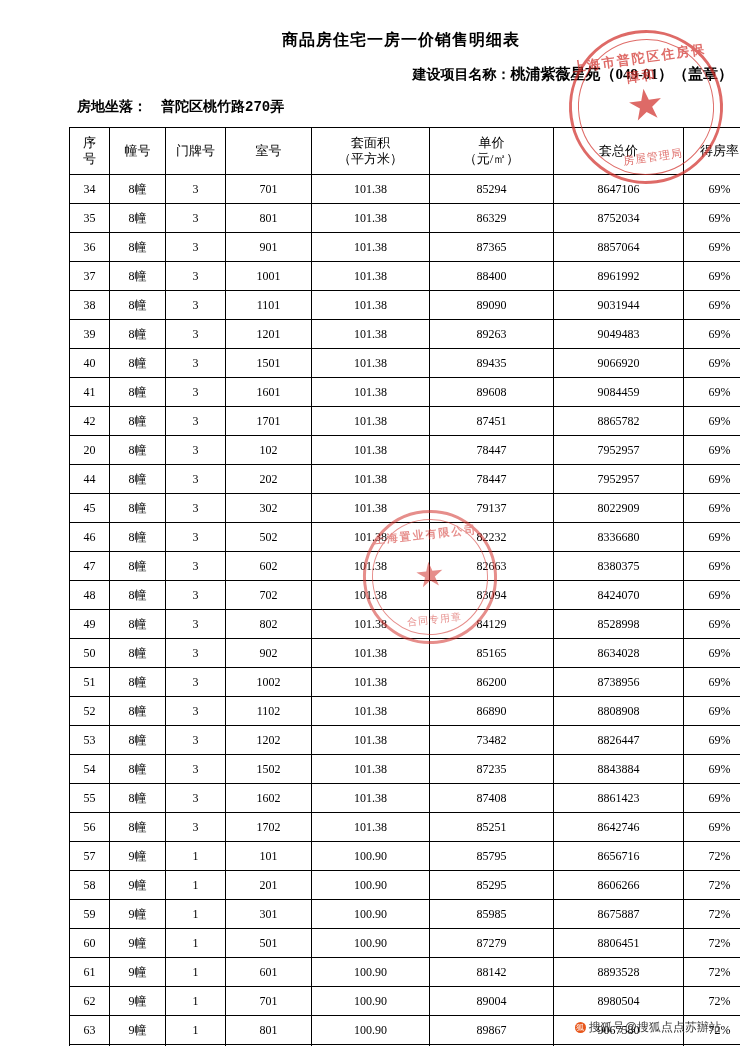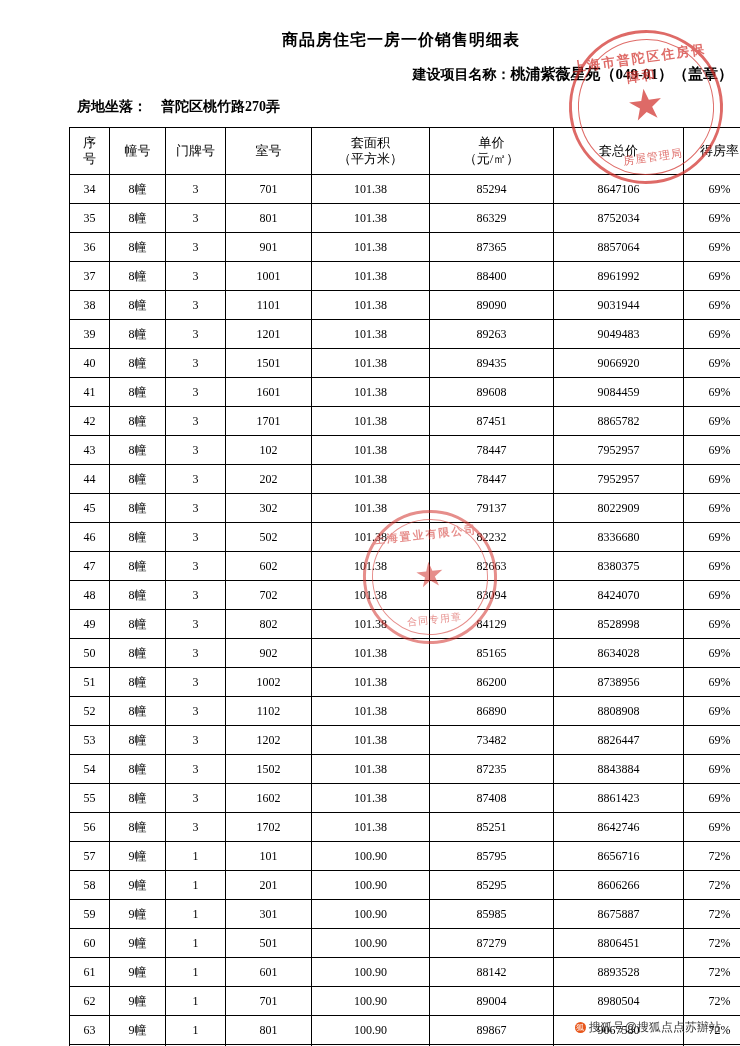--- a/index.html
+++ b/index.html
@@ -50,20 +50,21 @@
     padding-top: 12px;
     padding-left: 8px;
     line-height: 20px;
   }
   .addr-line .label {
     font-weight: bold;
   }
   .addr-line .value {
     font-weight: bold;
     padding-left: 14px;
+    font-family: Liberation Mono, monospace;
   }
   table.sales {
     border-collapse: collapse;
     width: 100%;
     margin-top: 10px;
     table-layout: fixed;
   }
   table.sales th, table.sales td {
     border: 1px solid #000;
     text-align: center;
@@ -317,21 +318,21 @@
           <td>42</td>
           <td>8幢</td>
           <td>3</td>
           <td>1701</td>
           <td>101.38</td>
           <td>87451</td>
           <td>8865782</td>
           <td>69%</td>
         </tr>
         <tr>
-          <td>43</td>
+          <td>20</td>
           <td>8幢</td>
           <td>3</td>
           <td>102</td>
           <td>101.38</td>
           <td>78447</td>
           <td>7952957</td>
           <td>69%</td>
         </tr>
         <tr>
           <td>44</td>

